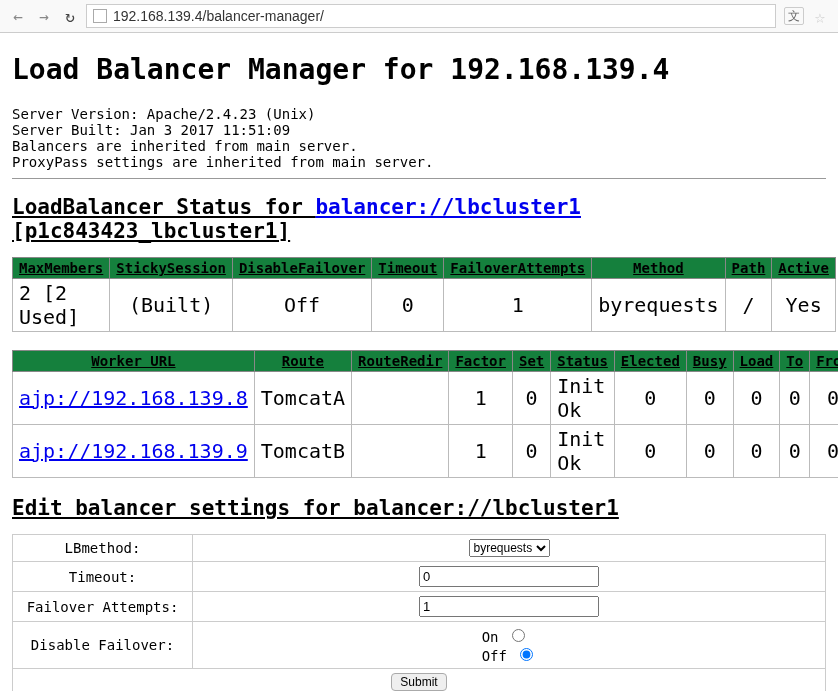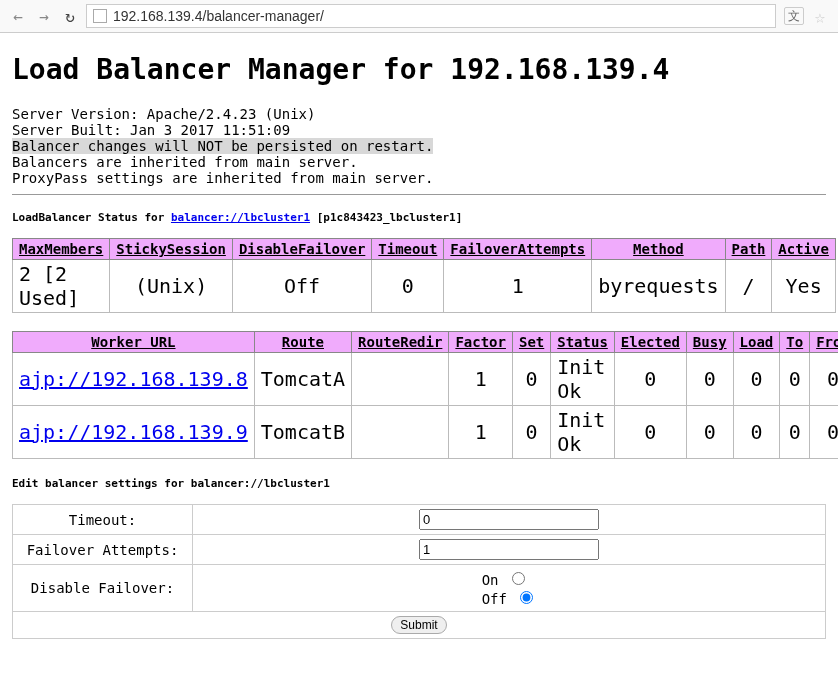--- a/index.html
+++ b/index.html
@@ -80,31 +80,32 @@
     .highlighted {
       background: #d8d8d8;
       display: inline-block;
     }
     hr {
       border: none;
       border-top: 1px solid #999;
       margin: 8px 0 16px 0;
     }
     h3 {
-      font-size: 11px;
+      font-size: 21px;
       font-weight: bold;
       margin: 8px 0 14px 0;
+      text-decoration: underline;
     }
     a { color: #0000ee; text-decoration: underline; cursor: pointer; }
     table.data {
       border-collapse: collapse;
       margin-bottom: 18px;
     }
     table.data th {
-      background: #f0abfc;
+      background: #15803d;
       border: 1px solid #888;
       padding: 2px 6px;
       font-weight: bold;
       text-decoration: underline;
       font-size: 14px;
     }
     table.data td {
       border: 1px solid #bbb;
       padding: 2px 6px;
       font-size: 20px;
@@ -142,21 +143,21 @@
       width: 540px;
     }
     .radio-group { display: inline-block; text-align: left; }
     .submit-row { text-align: center; padding: 4px; }
     button.submit {
       font-family: Arial, sans-serif;
       font-size: 12px;
       padding: 1px 8px;
       background: #efefef;
       border: 1px solid #aaa;
-      border-radius: 9px;
+      border-radius: 4px;
       cursor: pointer;
     }
     .hint { font-size: 14px; }
   </style>
 </head>
 <body>
 
 <div class="browser-bar">
   <div class="nav-btn">
     <span>←</span>
@@ -175,21 +176,20 @@
   <div class="star-icon">☆</div>
 </div>
 
 <div class="content">
 
   <h1>Load Balancer Manager for 192.168.139.4</h1>
 
   <dl>
     <div><dt>Server Version: Apache/2.4.23 (Unix)</dt></div>
     <div><dt>Server Built: Jan 3 2017 11:51:09</dt></div>
-    <div><dt class="highlighted">Balancer changes will NOT be persisted on restart.</dt></div>
     <div><dt>Balancers are inherited from main server.</dt></div>
     <div><dt>ProxyPass settings are inherited from main server.</dt></div>
   </dl>
 
   <hr>
 
   <h3>
     <span>LoadBalancer Status for </span><a>balancer://lbcluster1</a><span> [p1c843423_lbcluster1]</span>
   </h3>
 
@@ -200,21 +200,21 @@
       <th>StickySession</th>
       <th>DisableFailover</th>
       <th>Timeout</th>
       <th>FailoverAttempts</th>
       <th>Method</th>
       <th>Path</th>
       <th>Active</th>
     </tr>
     <tr>
       <td>2 [2 Used]</td>
-      <td class="center">(Unix)</td>
+      <td class="center">(Built)</td>
       <td class="center">Off</td>
       <td class="center">0</td>
       <td class="center">1</td>
       <td class="center">byrequests</td>
       <td class="center">/</td>
       <td class="center">Yes</td>
     </tr>
   </tbody>
     </table>
 
@@ -259,20 +259,28 @@
       <td class="center">0</td>
       <td class="center">0</td>
     </tr>
   </tbody>
     </table>
 
   <h3>Edit balancer settings for balancer://lbcluster1</h3>
 
   <table class="form-table">
     <tbody>
+        <tr>
+      <td class="label">LBmethod:</td>
+      <td class="field">
+        <select>
+          <option>byrequests</option>
+        </select>
+      </td>
+    </tr>
     <tr>
       <td class="label">Timeout:</td>
       <td class="field">
         <input type="text" value="0" style="">
       </td>
     </tr>
     <tr>
       <td class="label">Failover Attempts:</td>
       <td class="field">
         <input type="text" value="1" style="">

